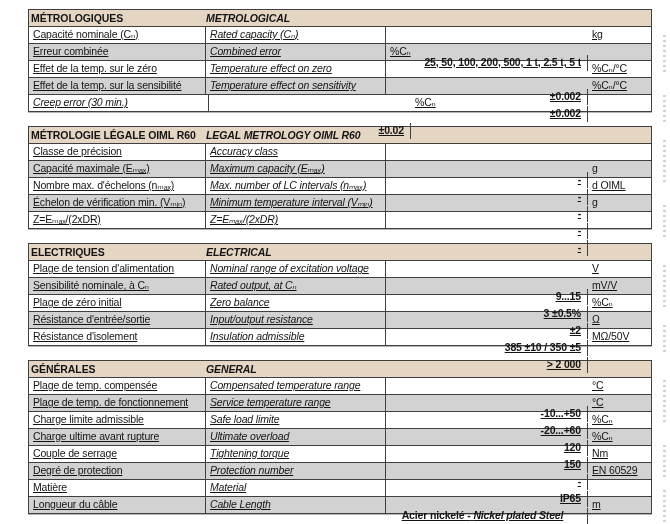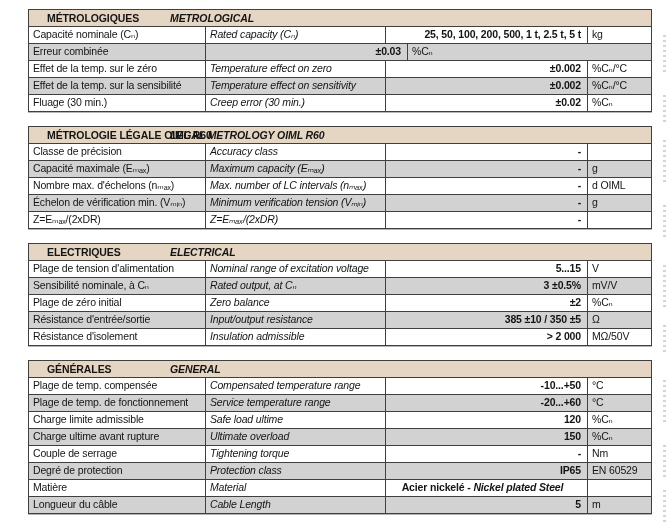--- a/index.html
+++ b/index.html
@@ -16,32 +16,32 @@
     margin-bottom:14px;
     box-shadow:0 1px 0 #b5b5b5;
     background:#fff;
   }
   .sec-header{
     display:flex;height:16px;line-height:16px;
     background:#e5d5c3;
     font-weight:bold;font-size:10.5px;letter-spacing:-0.1px;
     white-space:nowrap;
   }
-  .sec-header .h-fr{width:141px;padding-left:18px;box-sizing:border-box;}
+  .sec-header .h-fr{width:177px;padding-left:2px;box-sizing:border-box;}
   .sec-header .h-en{font-style:italic;}
-  .row{display:flex;height:17px;border-top:1px solid #3f3f3f;box-sizing:border-box;background:#fff;}
+  .row{display:flex;height:17px;border-top:1px solid #3f3f3f;box-sizing:border-box;background:#fff;text-decoration:underline;}
   .row.g{background:#d2d2d2;}
   .c{
     box-sizing:border-box;height:16px;line-height:15px;
     font-size:10.5px;letter-spacing:-0.15px;white-space:nowrap;overflow:hidden;
     border-right:1px solid #3f3f3f;
   }
   .c.fr{width:177px;padding-left:4px;}
   .c.en{width:180px;padding-left:4px;font-style:italic;}
-  .c.val{width:202px;padding-right:6px;text-align:right;font-weight:bold;}
+  .c.val{width:202px;padding-right:6px;text-align:right;font-weight:bold;margin-top:28px;}
   .c.val.center{text-align:center;padding-right:8px;}
   .c.unit{width:63px;padding-left:4px;border-right:none;}
   .it{font-style:italic;}
   
   .edge-artifacts{position:absolute;left:661px;top:20px;width:6px;height:495px;}
   .edge-artifacts .m{
     position:absolute;left:2px;width:3px;
     background:repeating-linear-gradient(to bottom,#c9c9c9 0 2px,transparent 2px 5px);
     opacity:.8;
   }
@@ -58,37 +58,36 @@
         <span class="h-en">METROLOGICAL</span>
       </div>
       <div class="row">
         <div class="c fr">Capacité nominale (Cₙ)</div>
         <div class="c en">Rated capacity (Cₙ)</div>
         <div class="c val">25, 50, 100, 200, 500, 1 t, 2.5 t, 5 t</div>
         <div class="c unit">kg</div>
       </div>
       <div class="row g">
         <div class="c fr">Erreur combinée</div>
-        <div class="c val">±0.03</div>
+        <div class="c en">Combined error</div>
         <div class="c unit">%Cₙ</div>
       </div>
       <div class="row">
         <div class="c fr">Effet de la temp. sur le zéro</div>
         <div class="c en">Temperature effect on zero</div>
         <div class="c val">±0.002</div>
         <div class="c unit">%Cₙ/°C</div>
       </div>
       <div class="row g">
         <div class="c fr">Effet de la temp. sur la sensibilité</div>
         <div class="c en">Temperature effect on sensitivity</div>
         <div class="c val">±0.002</div>
         <div class="c unit">%Cₙ/°C</div>
       </div>
       <div class="row">
-        <div class="c fr">Fluage (30 min.)</div>
         <div class="c en">Creep error (30 min.)</div>
         <div class="c val">±0.02</div>
         <div class="c unit">%Cₙ</div>
       </div>
     </div>
 
     <div class="section">
       <div class="sec-header">
         <span class="h-fr">MÉTROLOGIE LÉGALE OIML R60</span>
         <span class="h-en">LEGAL METROLOGY OIML R60</span>
@@ -106,41 +105,41 @@
         <div class="c unit">g</div>
       </div>
       <div class="row">
         <div class="c fr">Nombre max. d'échelons (nₘₐₓ)</div>
         <div class="c en">Max. number of LC intervals (nₘₐₓ)</div>
         <div class="c val">-</div>
         <div class="c unit">d OIML</div>
       </div>
       <div class="row g">
         <div class="c fr">Échelon de vérification min. (Vₘᵢₙ)</div>
-        <div class="c en">Minimum verification tension (Vₘᵢₙ)</div>
+        <div class="c en">Minimum temperature interval (Vₘᵢₙ)</div>
         <div class="c val">-</div>
         <div class="c unit">g</div>
       </div>
       <div class="row">
         <div class="c fr">Z=Eₘₐₓ/(2xDR)</div>
         <div class="c en">Z=Eₘₐₓ/(2xDR)</div>
         <div class="c val">-</div>
         <div class="c unit"></div>
       </div>
     </div>
 
     <div class="section">
       <div class="sec-header">
         <span class="h-fr">ELECTRIQUES</span>
         <span class="h-en">ELECTRICAL</span>
       </div>
       <div class="row">
         <div class="c fr">Plage de tension d'alimentation</div>
         <div class="c en">Nominal range of excitation voltage</div>
-        <div class="c val">5...15</div>
+        <div class="c val">9...15</div>
         <div class="c unit">V</div>
       </div>
       <div class="row g">
         <div class="c fr">Sensibilité nominale, à Cₙ</div>
         <div class="c en">Rated output, at Cₙ</div>
         <div class="c val">3 ±0.5%</div>
         <div class="c unit">mV/V</div>
       </div>
       <div class="row">
         <div class="c fr">Plage de zéro initial</div>
@@ -174,39 +173,39 @@
         <div class="c unit">°C</div>
       </div>
       <div class="row g">
         <div class="c fr">Plage de temp. de fonctionnement</div>
         <div class="c en">Service temperature range</div>
         <div class="c val">-20...+60</div>
         <div class="c unit">°C</div>
       </div>
       <div class="row">
         <div class="c fr">Charge limite admissible</div>
-        <div class="c en">Safe load ultime</div>
+        <div class="c en">Safe load limite</div>
         <div class="c val">120</div>
         <div class="c unit">%Cₙ</div>
       </div>
       <div class="row g">
         <div class="c fr">Charge ultime avant rupture</div>
         <div class="c en">Ultimate overload</div>
         <div class="c val">150</div>
         <div class="c unit">%Cₙ</div>
       </div>
       <div class="row">
         <div class="c fr">Couple de serrage</div>
         <div class="c en">Tightening torque</div>
         <div class="c val">-</div>
         <div class="c unit">Nm</div>
       </div>
       <div class="row g">
         <div class="c fr">Degré de protection</div>
-        <div class="c en">Protection class</div>
+        <div class="c en">Protection number</div>
         <div class="c val">IP65</div>
         <div class="c unit">EN 60529</div>
       </div>
       <div class="row">
         <div class="c fr">Matière</div>
         <div class="c en">Material</div>
         <div class="c val center"><span>Acier nickelé -</span> <span class="it">Nickel plated Steel</span></div>
         <div class="c unit"></div>
       </div>
       <div class="row g">

